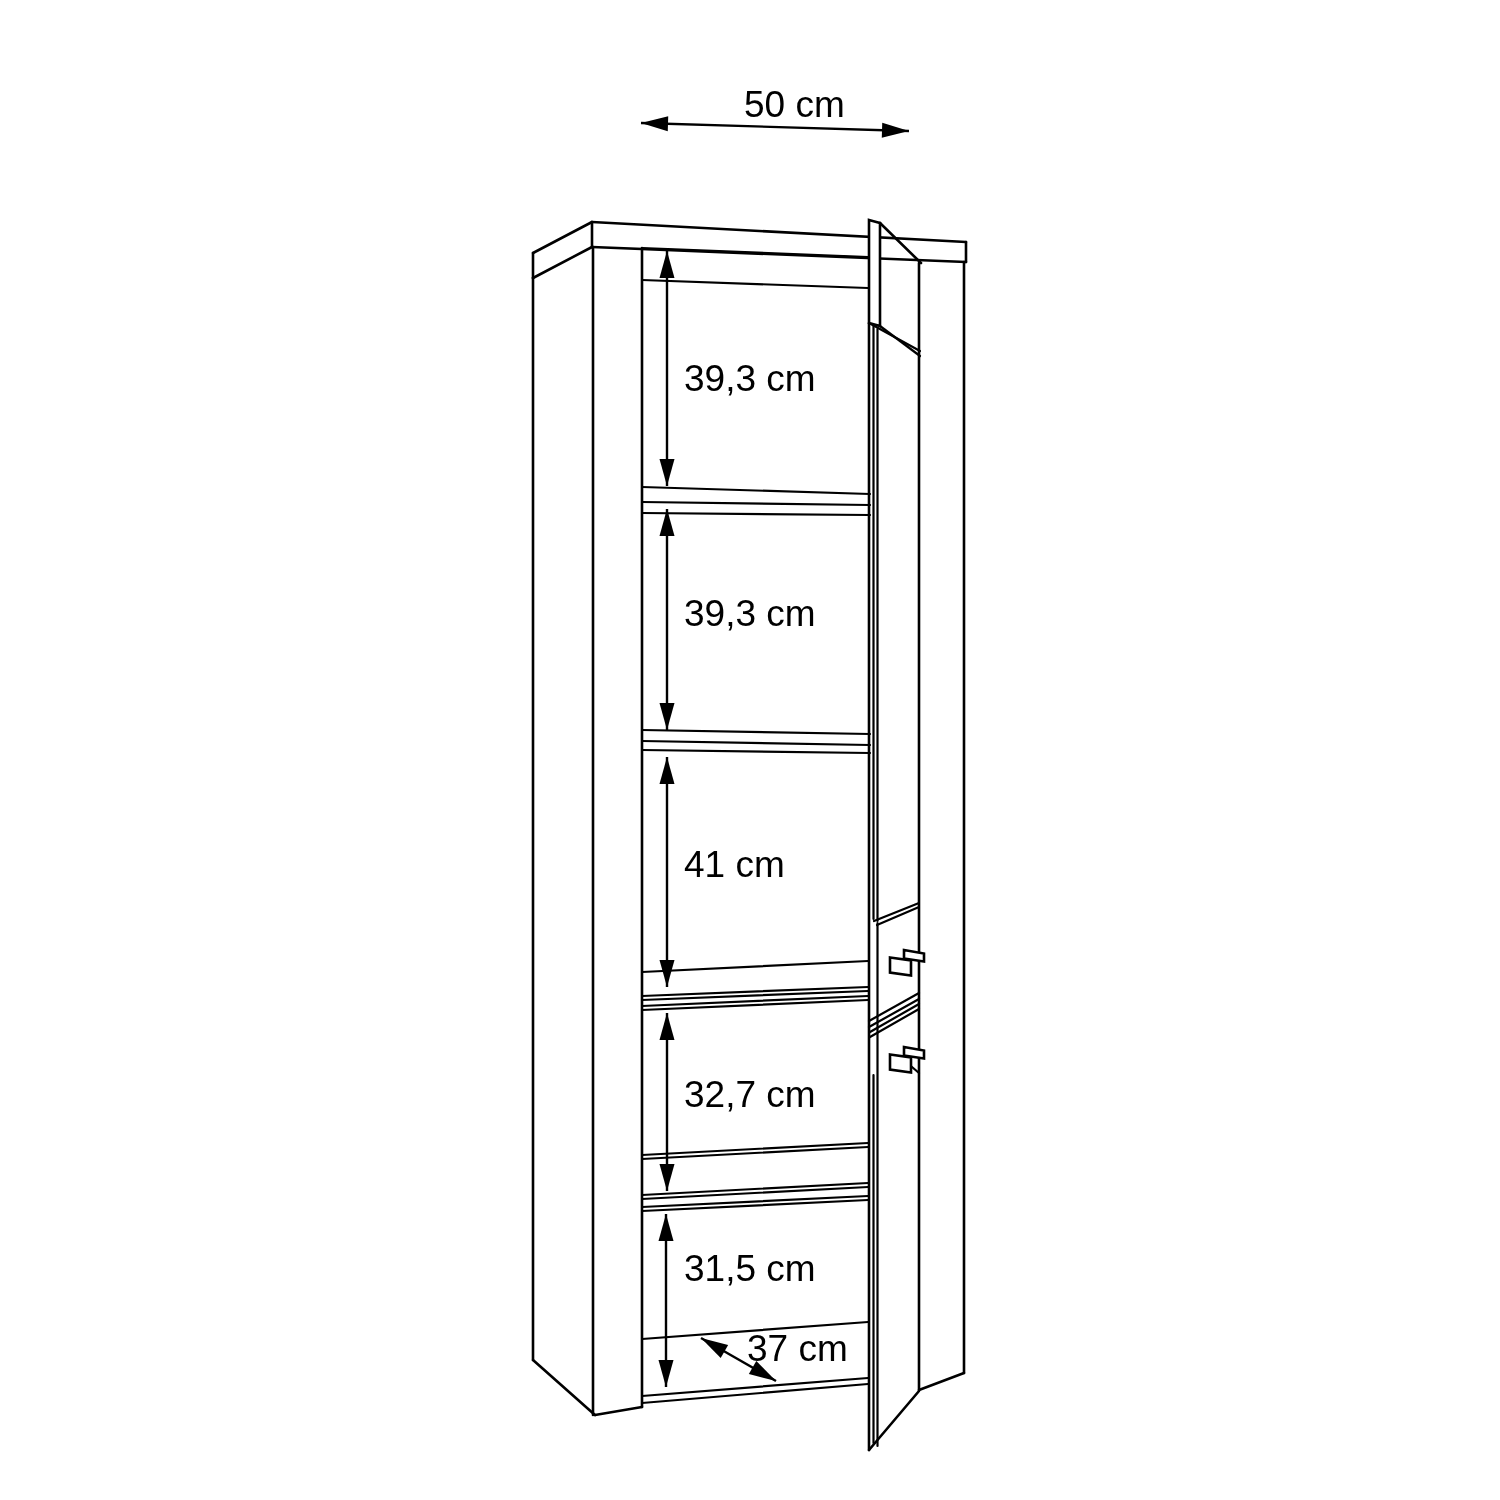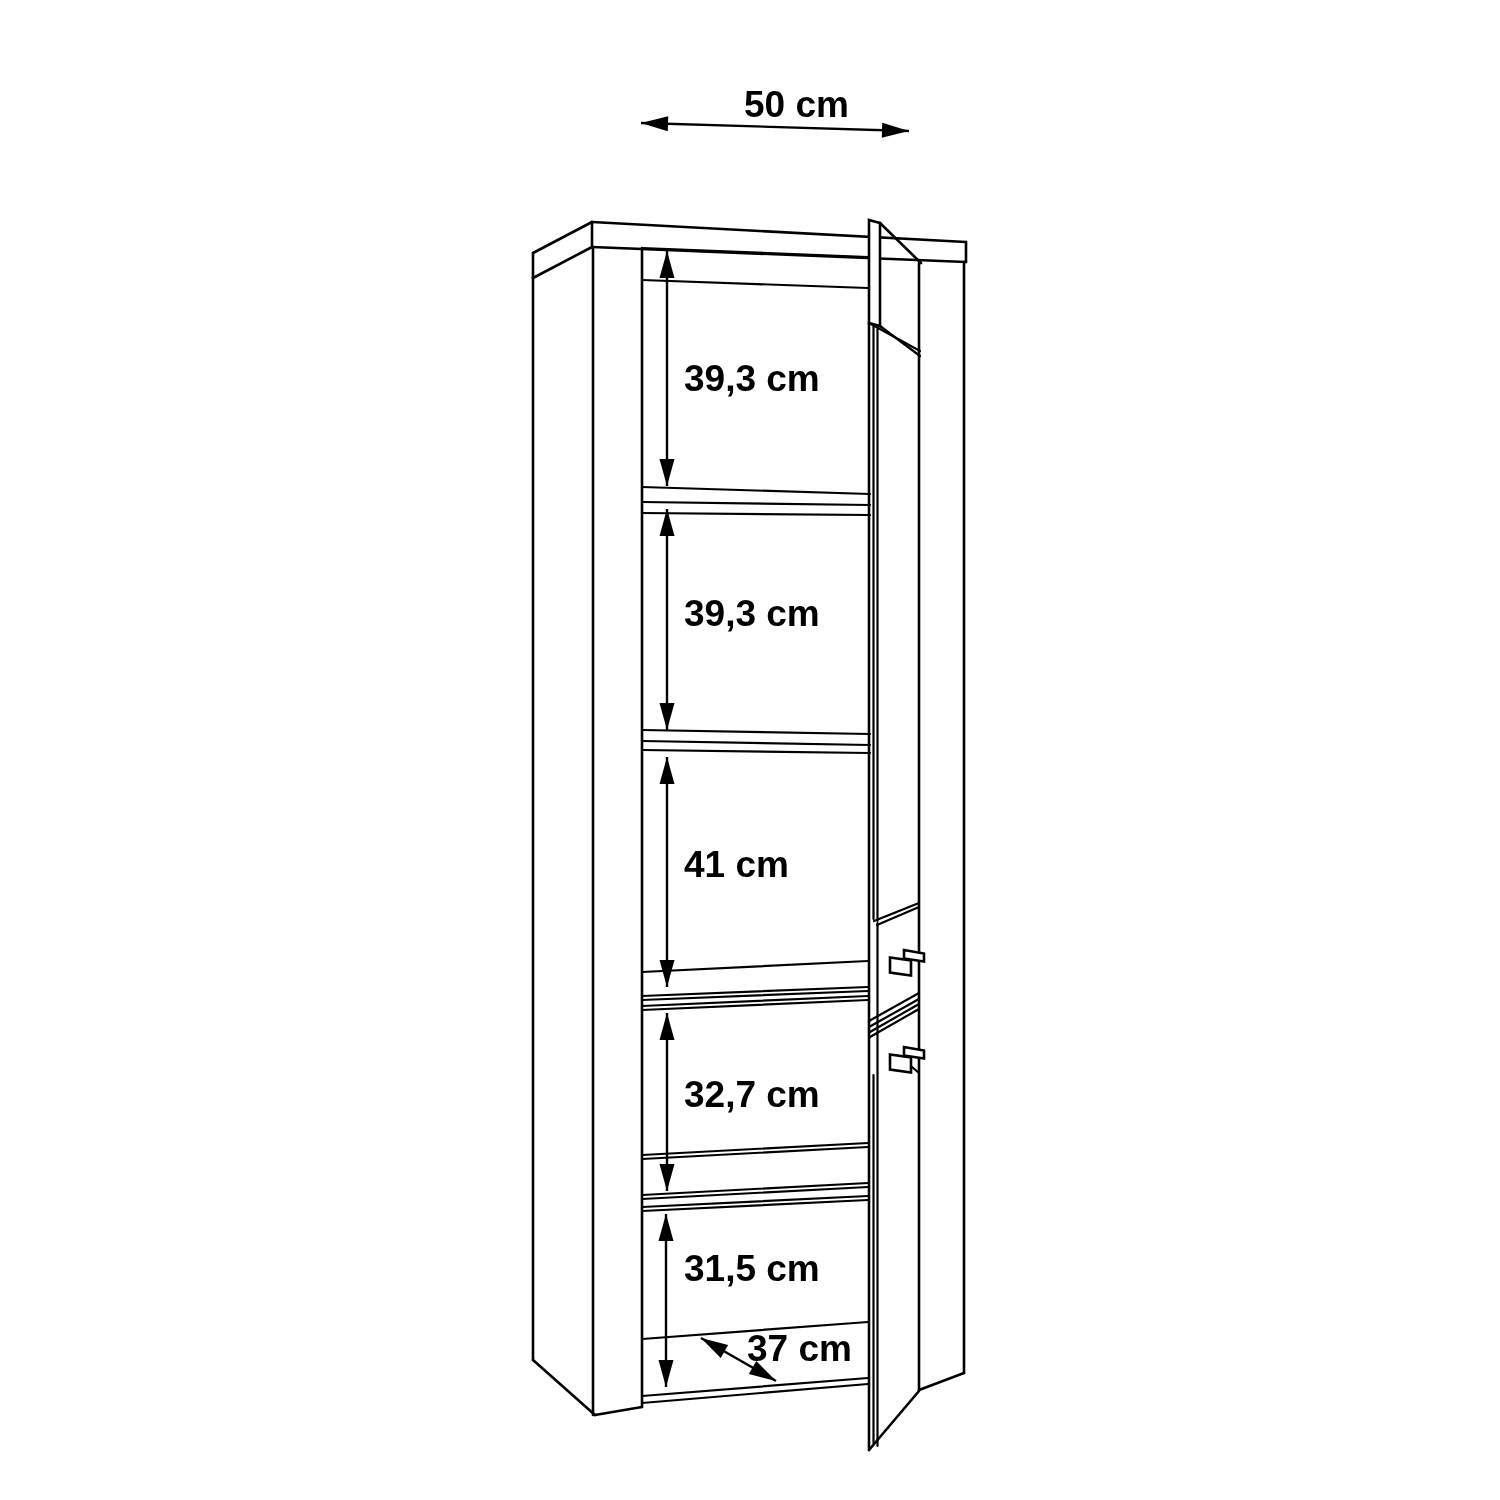--- a/index.html
+++ b/index.html
@@ -2,21 +2,20 @@
 <html><head>
 <meta charset="utf-8">
 <style>
   html, body { margin: 0; padding: 0; background: #ffffff; }
   .canvas {
     position: relative;
     width: 1500px;
     height: 1500px;
     background: #ffffff;
     overflow: hidden;
-    font-weight: bold;
   }
   svg { display: block; }
   .ln  { stroke: #000; stroke-width: 2.6; fill: none; stroke-linecap: round; }
   .ln-thin { stroke: #000; stroke-width: 2.2; fill: none; stroke-linecap: round; }
   .ln-face { stroke: #000; stroke-width: 2.6; fill: #ffffff; }
   .arrow { stroke: #000; stroke-width: 2.4; fill: none; }
   .dim-label {
     font-family: "Liberation Sans", "DejaVu Sans", sans-serif;
     font-size: 37px;
     fill: #000000;

